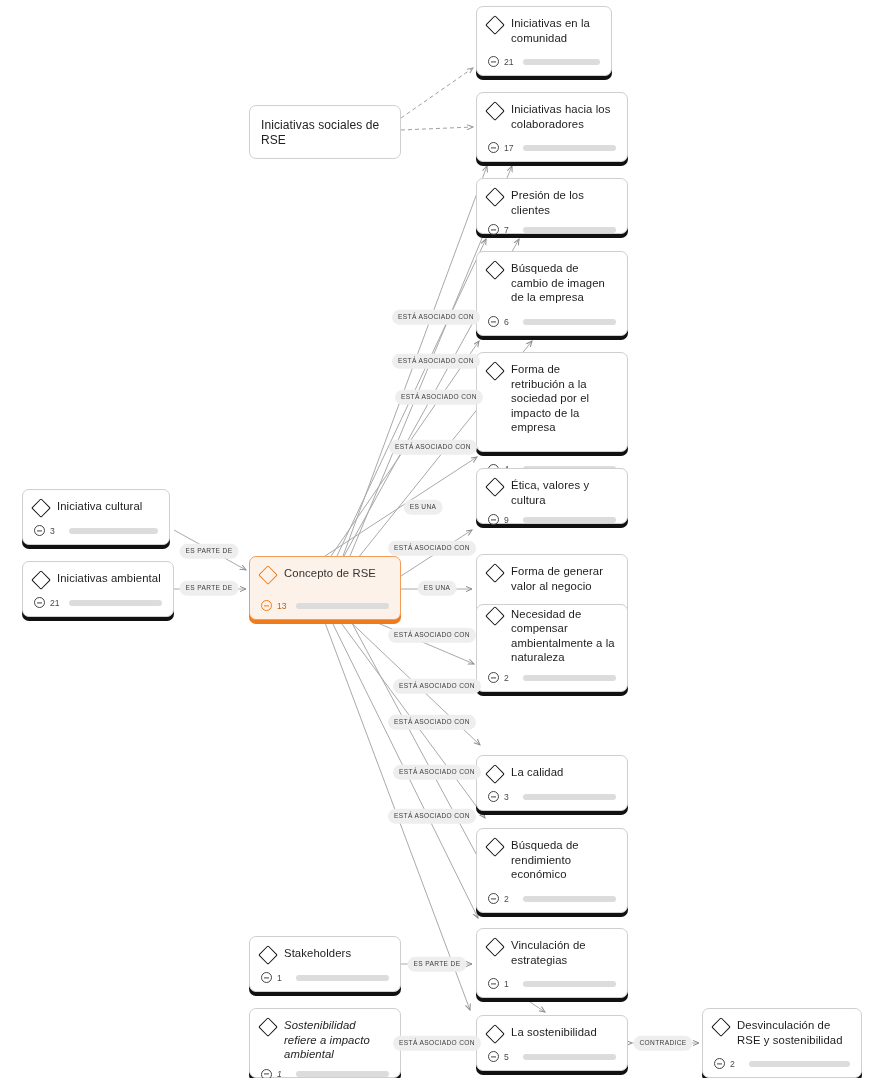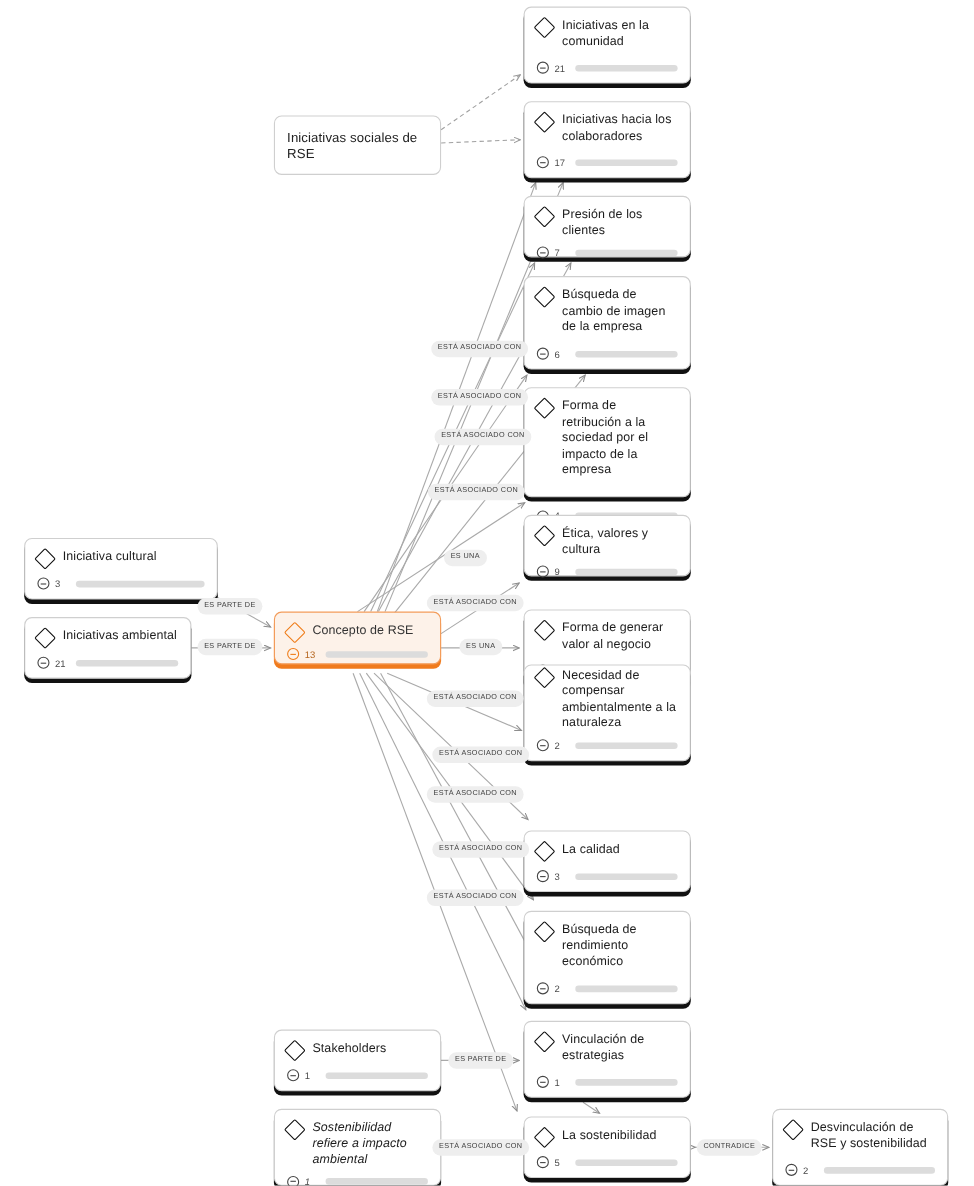--- a/index.html
+++ b/index.html
@@ -175,21 +175,21 @@
       <path d="M401 964 L472 964" marker-end="url(#ah)"></path>
 
       <path d="M530 1002 L545 1012" marker-end="url(#ah)"></path>
 
       <path d="M401 1043 L472 1043" marker-end="url(#ah)"></path>
 
       <path d="M632 1043 L699 1043" marker-end="url(#ah)" marker-start="url(#ahs)"></path>
     </g>
   </svg>
 
-<div class="node" style="left: 476px; top: 6px; width: 152px; height: 70px;">
+<div class="node" style="left: 476px; top: 6px; width: 136px; height: 70px;">
       <div class="node-head">
         <span class="diamond-icon"></span>
         <span class="node-title">Iniciativas en la comunidad</span>
       </div>
       <div class="node-foot">
         <span class="minus-icon"></span>
         <span class="count">21</span>
         <span class="bar-track"><span class="bar-fill" style="width: 61.7647%;"></span></span>
       </div>
     </div>
@@ -246,32 +246,32 @@
       <div class="node-head">
         <span class="diamond-icon"></span>
         <span class="node-title">Ética, valores  y cultura</span>
       </div>
       <div class="node-foot">
         <span class="minus-icon"></span>
         <span class="count">9</span>
         <span class="bar-track"><span class="bar-fill" style="width: 26.4706%;"></span></span>
       </div>
     </div>
-    <div class="node" style="left: 22px; top: 489px; width: 176px; height: 56px;">
+    <div class="node" style="left: 22px; top: 489px; width: 148px; height: 56px;">
       <div class="node-head">
         <span class="diamond-icon"></span>
         <span class="node-title">Iniciativa cultural</span>
       </div>
       <div class="node-foot">
         <span class="minus-icon"></span>
         <span class="count">3</span>
         <span class="bar-track"><span class="bar-fill" style="width: 8.82353%;"></span></span>
       </div>
     </div>
-    <div class="node root" style="left: 249px; top: 556px; width: 152px; height: 48px;">
+    <div class="node root" style="left: 249px; top: 556px; width: 152px; height: 64px;">
       <div class="node-head">
         <span class="diamond-icon"></span>
         <span class="node-title">Concepto de RSE</span>
       </div>
       <div class="node-foot">
         <span class="minus-icon"></span>
         <span class="count">13</span>
         <span class="bar-track"><span class="bar-fill" style="width: 38.2353%;"></span></span>
       </div>
     </div>

